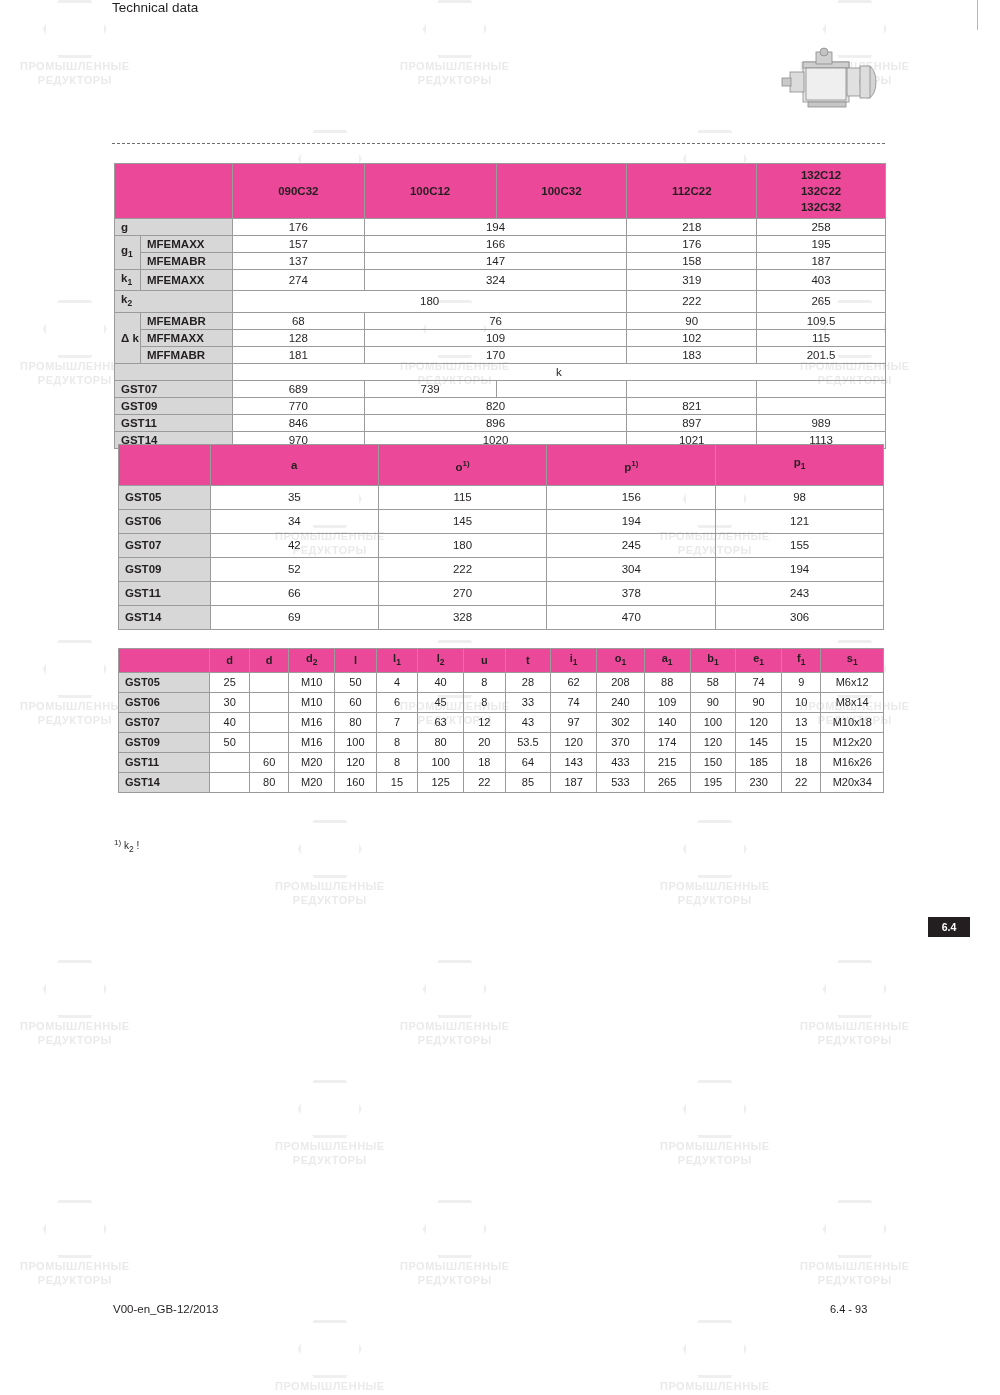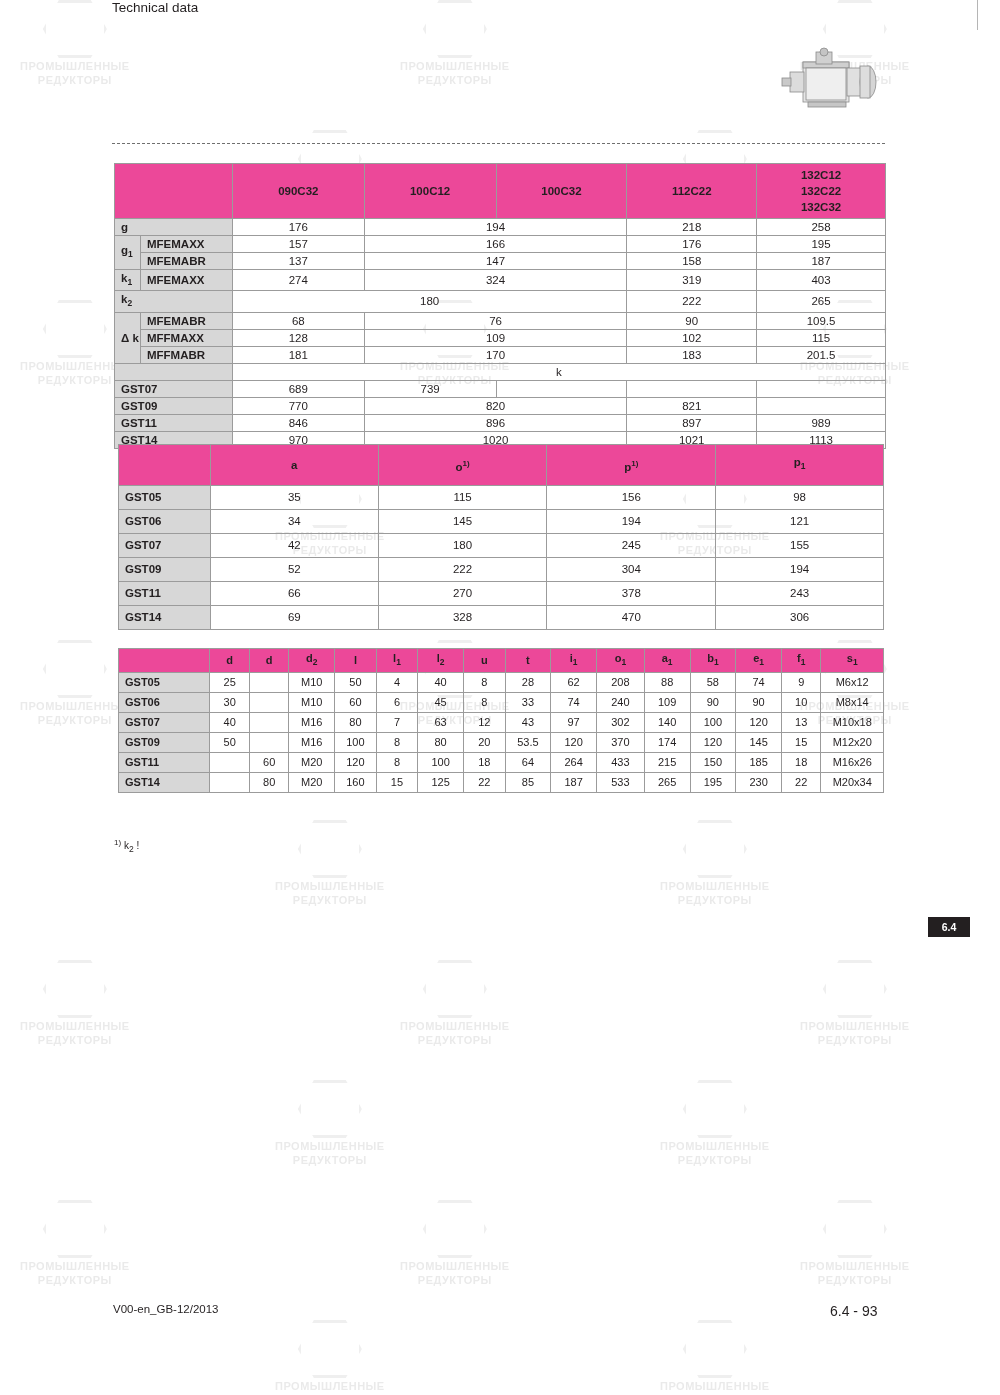--- a/index.html
+++ b/index.html
@@ -68,21 +68,21 @@
   
   #t3{position:absolute;left:118px;top:648px;width:766px;}
   #t3 td{height:19px;line-height:19px;font-size:11px;}
   .note{position:absolute;left:114px;top:838px;font-size:10px;}
   .tabbox{
     position:absolute;left:928px;top:917px;width:42px;height:20px;
     background:#231f20;color:#ffffff;font-size:10.5px;
     text-align:center;line-height:20px;font-weight:bold;
   }
   .footer-left{position:absolute;left:113px;top:1303px;font-size:11.5px;color:#231f20;}
-  .footer-right{position:absolute;left:830px;top:1303px;font-size:14px;color:#231f20;}
+  .footer-right{position:absolute;left:830px;top:1303px;font-size:11px;color:#231f20;}
   .edge{position:absolute;right:0;top:0;width:10px;height:1395px;background:#ffffff;}
   .edge-line{position:absolute;right:22px;top:0;width:1px;height:30px;background:#b5b5b5;}
 </style>
 </head>
 <body>
 
 <div class="wm-layer" id="wm-layer">
     <div class="wm" style="left: 20px; top: 0px;"><span class="hex"></span>ПРОМЫШЛЕННЫЕ
 РЕДУКТОРЫ</div>
     <div class="wm" style="left: 400px; top: 0px;"><span class="hex"></span>ПРОМЫШЛЕННЫЕ
@@ -465,21 +465,21 @@
     <tr>
       <td class="lbl-l">GST11</td>
       <td></td>
       <td>60</td>
       <td>M20</td>
       <td>120</td>
       <td>8</td>
       <td>100</td>
       <td>18</td>
       <td>64</td>
-      <td>264</td>
+      <td>143</td>
       <td>433</td>
       <td>215</td>
       <td>150</td>
       <td>185</td>
       <td>18</td>
       <td>M16x26</td>
     </tr>
     <tr>
       <td class="lbl-l">GST14</td>
       <td></td>

